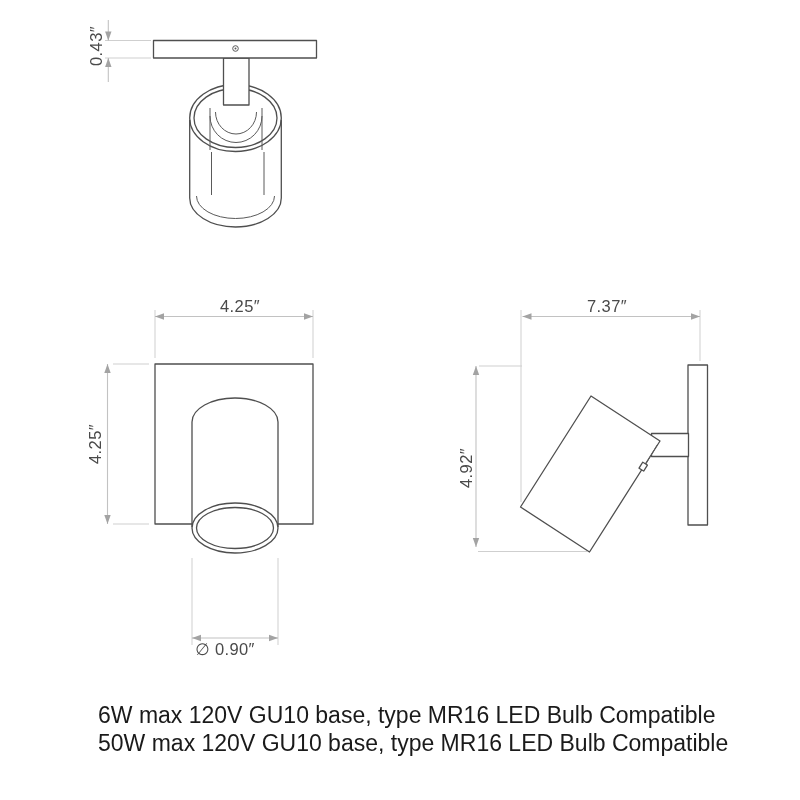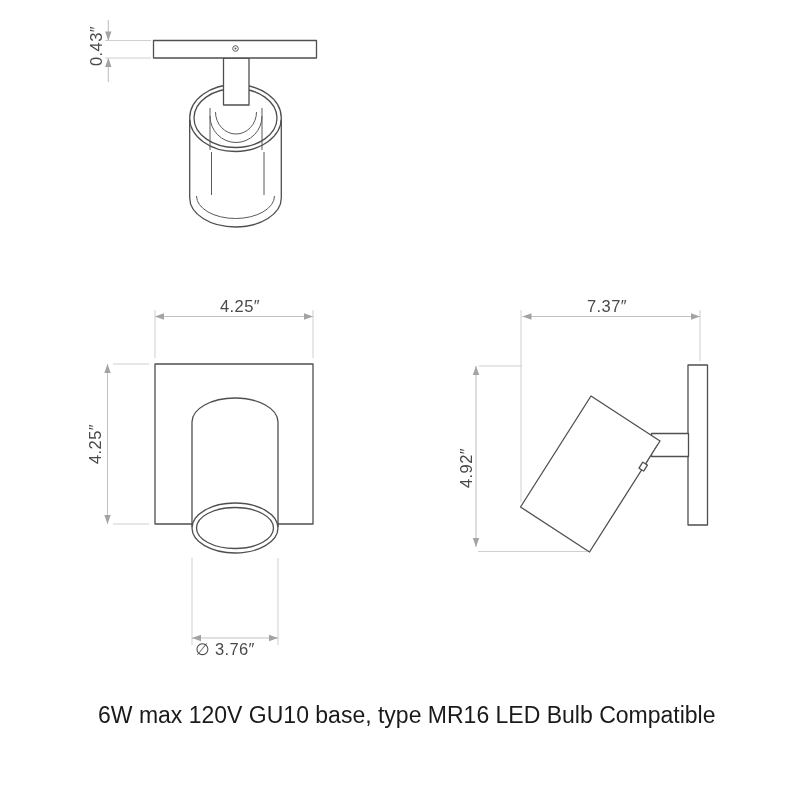--- a/index.html
+++ b/index.html
@@ -111,21 +111,22 @@
       <rect class="lnf" x="651.5" y="433.5" width="37" height="23"></rect>
       <polygon class="lnf" points="520.5,507 591,396 660,441 589.5,552"></polygon>
       <line class="thin" x1="657.5" y1="444.5" x2="645.5" y2="464.5"></line>
       <rect class="lnf" x="640.5" y="463" width="5.5" height="7" stroke-width="1" transform="rotate(32.5 643 466.5)"></rect>
     </g>
   </svg>
 
   <div class="dim-label vert" style="left:95.5px;top:45.5px;">0.43″</div>
   <div class="dim-label" style="left:240px;top:306px;">4.25″</div>
   <div class="dim-label vert" style="left:95px;top:444px;">4.25″</div>
-  <div class="dim-label" style="left:225px;top:649px;">∅ 3.76″</div>
+  <div class="dim-label" style="left:225px;top:649px;">∅ 0.90″</div>
   <div class="dim-label" style="left:607px;top:305.5px;">7.37″</div>
   <div class="dim-label vert" style="left:466px;top:467.5px;">4.92″</div>
 
   <div class="specs">
     <div>6W max 120V GU10 base, type MR16 LED Bulb Compatible</div>
+    <div>50W max 120V GU10 base, type MR16 LED Bulb Compatible</div>
   </div>
 
 </div>
 
 </body></html>

